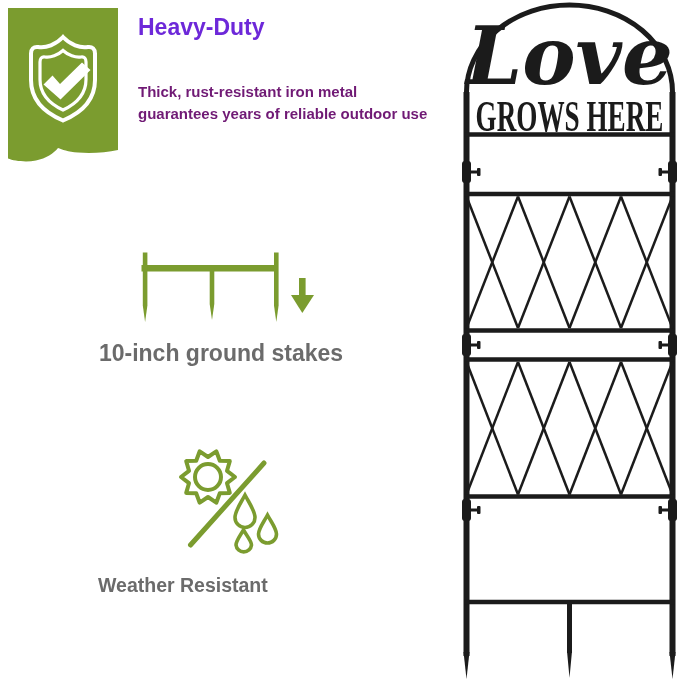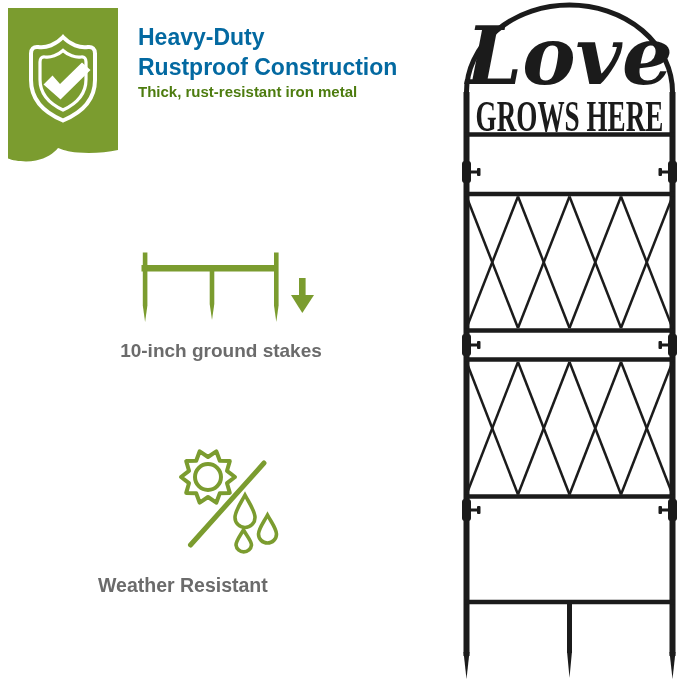--- a/index.html
+++ b/index.html
@@ -3,32 +3,31 @@
 <meta charset="utf-8">
 <style>
   html,body{margin:0;padding:0;background:#fff;}
   .page{
     position:relative;width:679px;height:683px;background:#ffffff;
     font-family:"Liberation Sans","DejaVu Sans",sans-serif;overflow:hidden;
   }
   .abs{position:absolute;}
   .heading{
     left:138px;top:12px;
-    color:#0369a1;font-size:23px;line-height:30px;font-weight:bold;
+    color:#6d28d9;font-size:23px;line-height:30px;font-weight:bold;
     white-space:nowrap;
-    margin-top:10px;
   }
   .body-copy{
     left:138px;top:81px;
-    color:#4d7c0f;font-size:15px;line-height:21.5px;font-weight:bold;
+    color:#701a75;font-size:15px;line-height:21.5px;font-weight:bold;
     white-space:nowrap;
   }
   .stakes-label{
     left:91px;top:340px;width:260px;text-align:center;
-    color:#6b6b6b;font-size:19px;font-weight:bold;white-space:nowrap;
+    color:#6b6b6b;font-size:23px;font-weight:bold;white-space:nowrap;
   }
   .weather-label{
     left:98px;top:574px;width:260px;text-align:left;
     color:#6b6b6b;font-size:19.5px;font-weight:bold;white-space:nowrap;
   }
   svg{display:block;}
   .green-stroke{stroke:#7b9c2f;fill:none;}
   .green-fill{fill:#7b9c2f;}
   .black-fill{fill:#1b1b1b;}
   .black-stroke{stroke:#1b1b1b;fill:none;}
@@ -47,25 +46,25 @@
                C95,49 92.5,46.5 88,47 C80,48.5 70,44.5 63,37 Z" fill="none" stroke="#ffffff" stroke-width="4"></path>
       <path d="M63,50.5 C58,55 50.5,58 45,57 C41.5,56.5 40,58.5 40,62 V79.5
                C40,93.5 49,103.5 63,110 C77,103.5 86,93.5 86,79.5 V62
                C86,58.5 84.5,56.5 81,57 C75.5,58 68,55 63,50.5 Z" fill="none" stroke="#ffffff" stroke-width="3.2"></path>
       <path d="M43.5,84.5 L52.5,75.5 L60,84 L82,62.5 L90.5,70 L60.5,99.5 Z" fill="#ffffff"></path>
     </g>
   </svg>
 
   <div class="abs heading">
     <div>Heavy-Duty</div>
-    <div>Rustproof Construction</div>
   </div>
 
   <div class="abs body-copy">
     <div>Thick, rust-resistant iron metal</div>
+    <div>guarantees years of reliable outdoor use</div>
   </div>
 
   <svg class="abs" style="left:130px;top:245px" width="195" height="85" viewBox="130 245 195 85">
     <rect class="green-fill" x="141.5" y="265" width="135.5" height="6.5"></rect>
     <path class="green-fill" d="M142.8,252.5 h4.6 v53 l-2.3,16.5 l-2.3,-16.5 z"></path>
     <path class="green-fill" d="M209.7,268 h4.6 v36 l-2.3,16 l-2.3,-16 z"></path>
     <path class="green-fill" d="M274,252.5 h4.6 v53 l-2.3,16.5 l-2.3,-16.5 z"></path>
     <g>
       <rect class="green-fill" x="299" y="278" width="6.6" height="19"></rect>
       <polygon class="green-fill" points="291,295 314,295 302.3,313"></polygon>

